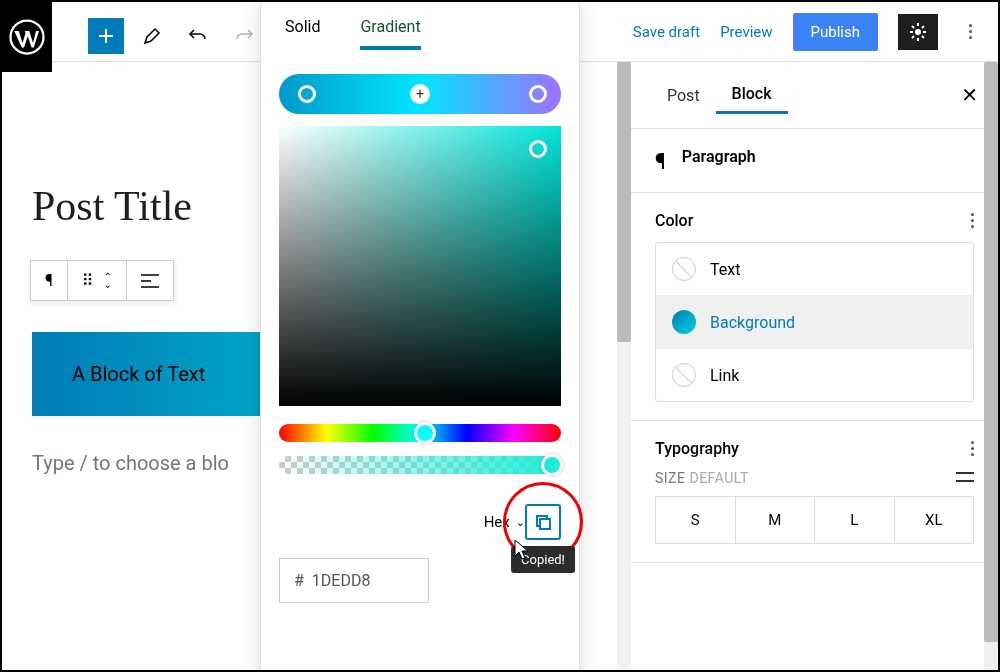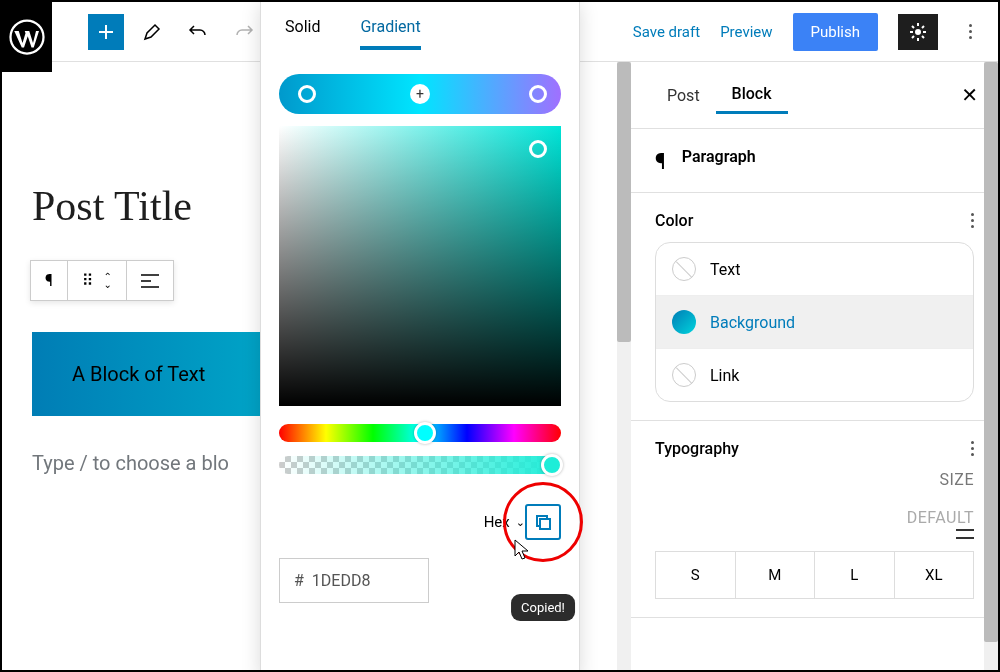--- a/index.html
+++ b/index.html
@@ -1,17 +1,17 @@
 <!DOCTYPE html>
 <html><head>
 <meta charset="utf-8">
 <style>
 * { margin:0; padding:0; box-sizing:border-box; font-family:-apple-system,BlinkMacSystemFont,"Segoe UI",Roboto,sans-serif; }
 body { width:1000px; height:672px; border:2px solid #000; background:#fff; overflow:hidden; position:relative; }
-.topbar { height:60px; display:flex; align-items:center; padding:16px 16px; border-bottom:1px solid #e0e0e0; }
+.topbar { height:60px; display:flex; padding:16px 16px; border-bottom:1px solid #e0e0e0; }
 .wp-logo { width:50px; height:70px; background:#000; display:flex; align-items:center; justify-content:center; position:absolute; left:0; top:0; }
 .wp-logo svg { width:36px; height:36px; }
 .add-btn { width:36px; height:36px; background:#007cba; color:#fff; display:flex; align-items:center; justify-content:center; margin-left:70px; cursor:pointer; }
 .tool-icon { width:36px; height:36px; display:flex; align-items:center; justify-content:center; margin-left:10px; cursor:pointer; }
 .topbar-right { margin-left:auto; display:flex; align-items:center; gap:20px; }
 .topbar-link { color:#007cba; cursor:pointer; font-size:15px; }
 .publish-btn { background:#3b82f6; color:#fff; padding:10px 18px; cursor:pointer; border-radius:2px; font-size:15px; }
 .settings-btn { width:40px; height:36px; background:#1e1e1e; color:#fff; display:flex; align-items:center; justify-content:center; cursor:pointer; }
 .more-btn { width:24px; height:36px; display:flex; align-items:center; justify-content:center; cursor:pointer; }
 .main { display:flex; height:calc(100% - 60px); }
@@ -30,50 +30,50 @@
 .tab { padding:8px 16px; cursor:pointer; font-size:16px; color:#333; }
 .tab.active { color:#000; border-bottom:3px solid #007cba; font-weight:500; }
 .close-x { margin-left:auto; cursor:pointer; font-size:20px; }
 .block-info { padding:18px 24px; display:flex; gap:16px; border-bottom:1px solid #e0e0e0; }
 .block-info-icon { font-size:22px; margin-top:2px; }
 .block-info-text h3 { font-size:16px; font-weight:600; margin-bottom:6px; }
 .block-info-text p { font-size:14px; color:#555; line-height:1.4; }
 .panel { padding:18px 24px; border-bottom:1px solid #e0e0e0; }
 .panel-head { display:flex; align-items:center; justify-content:space-between; margin-bottom:12px; }
 .panel-head h4 { font-size:16px; font-weight:500; }
-.color-list { border:1px solid #ddd; border-radius:15px; }
+.color-list { border:1px solid #ddd; border-radius:3px; }
 .color-row { display:flex; align-items:center; padding:14px 16px; gap:14px; cursor:pointer; border-bottom:1px solid #eee; }
 .color-row:last-child { border-bottom:none; }
 .color-row.selected { background:#f0f0f0; color:#007cba; }
 .swatch { width:24px; height:24px; border-radius:50%; border:1px solid #ccc; background:#fff; position:relative; }
 .swatch::after { content:''; position:absolute; width:100%; height:1px; background:#ccc; top:50%; left:0; transform:rotate(45deg); }
 .swatch.grad { background:linear-gradient(135deg,#007db5,#00d4dd); border:none; }
 .swatch.grad::after { display:none; }
-.size-sub { font-size:16px; color:#777; letter-spacing:.5px; margin-bottom:10px; display:flex; align-items:flex-end;flex-direction:column; }
+.size-sub { font-size:14px; color:#777; letter-spacing:.5px; margin-bottom:10px; display:flex; align-items:flex-start; }
 .size-opts { display:flex; border:1px solid #ddd; }
 .size-opt { flex:1; text-align:center; padding:14px 0; border-right:1px solid #ddd; cursor:pointer; font-size:15px; }
 .size-opt:last-child { border-right:none; }
 .color-popover { position:absolute; left:258px; top:-2px; width:320px; background:#fff; border:1px solid #ddd; box-shadow:0 4px 18px rgba(0,0,0,.15); z-index:50; padding:0; height:675px; }
 .pop-tabs { display:flex; padding:16px 24px 0; }
 .pop-tab { padding:0 0 10px; margin-right:40px; cursor:pointer; font-size:16px; }
-.pop-tab.active { border-bottom:4px solid #007cba; color:#0369a1; }
+.pop-tab.active { border-bottom:4px solid #007cba; color:#14532d; }
 .gradient-bar { margin:24px 18px 0; height:40px; background:linear-gradient(90deg,#0099cc,#00e5ff 50%,#a070ff); border-radius:20px; position:relative; }
 .grad-stop { position:absolute; width:18px; height:18px; border:3px solid #fff; border-radius:50%; top:50%; transform:translate(-50%,-50%); }
 .grad-add { position:absolute; width:20px; height:20px; background:#fff; border-radius:50%; top:50%; left:50%; transform:translate(-50%,-50%); display:flex; align-items:center; justify-content:center; font-size:14px; color:#333; }
 .sat-box { margin:12px 18px 0; height:280px; position:relative; background:linear-gradient(to bottom,transparent,#000),linear-gradient(to right,#fff,#00e5d8); }
 .sat-handle { position:absolute; width:18px; height:18px; border:3px solid #fff; border-radius:50%; right:14px; top:14px; }
 .hue-bar { margin:18px 18px 0; height:18px; border-radius:9px; background:linear-gradient(90deg,#f00,#ff0,#0f0,#0ff,#00f,#f0f,#f00); position:relative; }
 .hue-handle { position:absolute; width:22px; height:22px; border:3px solid #fff; background:#0ff; border-radius:50%; top:-2px; left:48%; box-shadow:0 0 3px rgba(0,0,0,.3); }
 .alpha-bar { margin:14px 18px 0; height:18px; border-radius:9px; background:linear-gradient(90deg,rgba(29,237,216,0),rgba(29,237,216,1)),repeating-conic-gradient(#ccc 0 25%,#fff 0 50%) 0 0/12px 12px; position:relative; }
 .alpha-handle { position:absolute; width:22px; height:22px; border:3px solid #fff; background:#1dedd8; border-radius:50%; top:-2px; right:-2px; box-shadow:0 0 3px rgba(0,0,0,.3); }
 .hex-row { margin:30px 18px 0; display:flex; align-items:center; justify-content:flex-end; }
 .hex-label { display:flex; align-items:center; gap:6px; font-size:15px; cursor:pointer; }
 .copy-btn { width:36px; height:36px; border:2px solid #007cba; border-radius:3px; display:flex; align-items:center; justify-content:center; cursor:pointer; position:relative; }
 .red-circle { position:absolute; width:80px; height:80px; border:3px solid #e00; border-radius:50%; left:50%; top:50%; transform:translate(-50%,-50%); pointer-events:none; }
-.tooltip { position:absolute; background:#2c2c2c; color:#fff; padding:6px 10px; border-radius:9px; font-size:13px; top:40px; left:50%; transform:translateX(-50%); white-space:nowrap;margin-top:48px; }
+.tooltip { position:absolute; background:#2c2c2c; color:#fff; padding:6px 10px; border-radius:3px; font-size:13px; top:40px; left:50%; transform:translateX(-50%); white-space:nowrap; }
 .hex-input { margin:18px 18px 0; border:1px solid #ccc; padding:12px 14px; width:150px; display:flex; gap:8px; color:#555; }
 .cursor { position:absolute; left:512px; top:537px; z-index:60; pointer-events:none; }
 .vdots { display:flex; flex-direction:column; gap:3px; }
 .vdots span { width:3px; height:3px; background:#555; border-radius:50%; }
 .slider-ico { width:18px; height:14px; position:relative; margin-left:auto; }
 .slider-ico::before,.slider-ico::after { content:''; position:absolute; width:100%; height:2px; background:#333; left:0; }
 .slider-ico::before { top:2px; } .slider-ico::after { bottom:2px; }
 </style>
 </head>
 <body>

